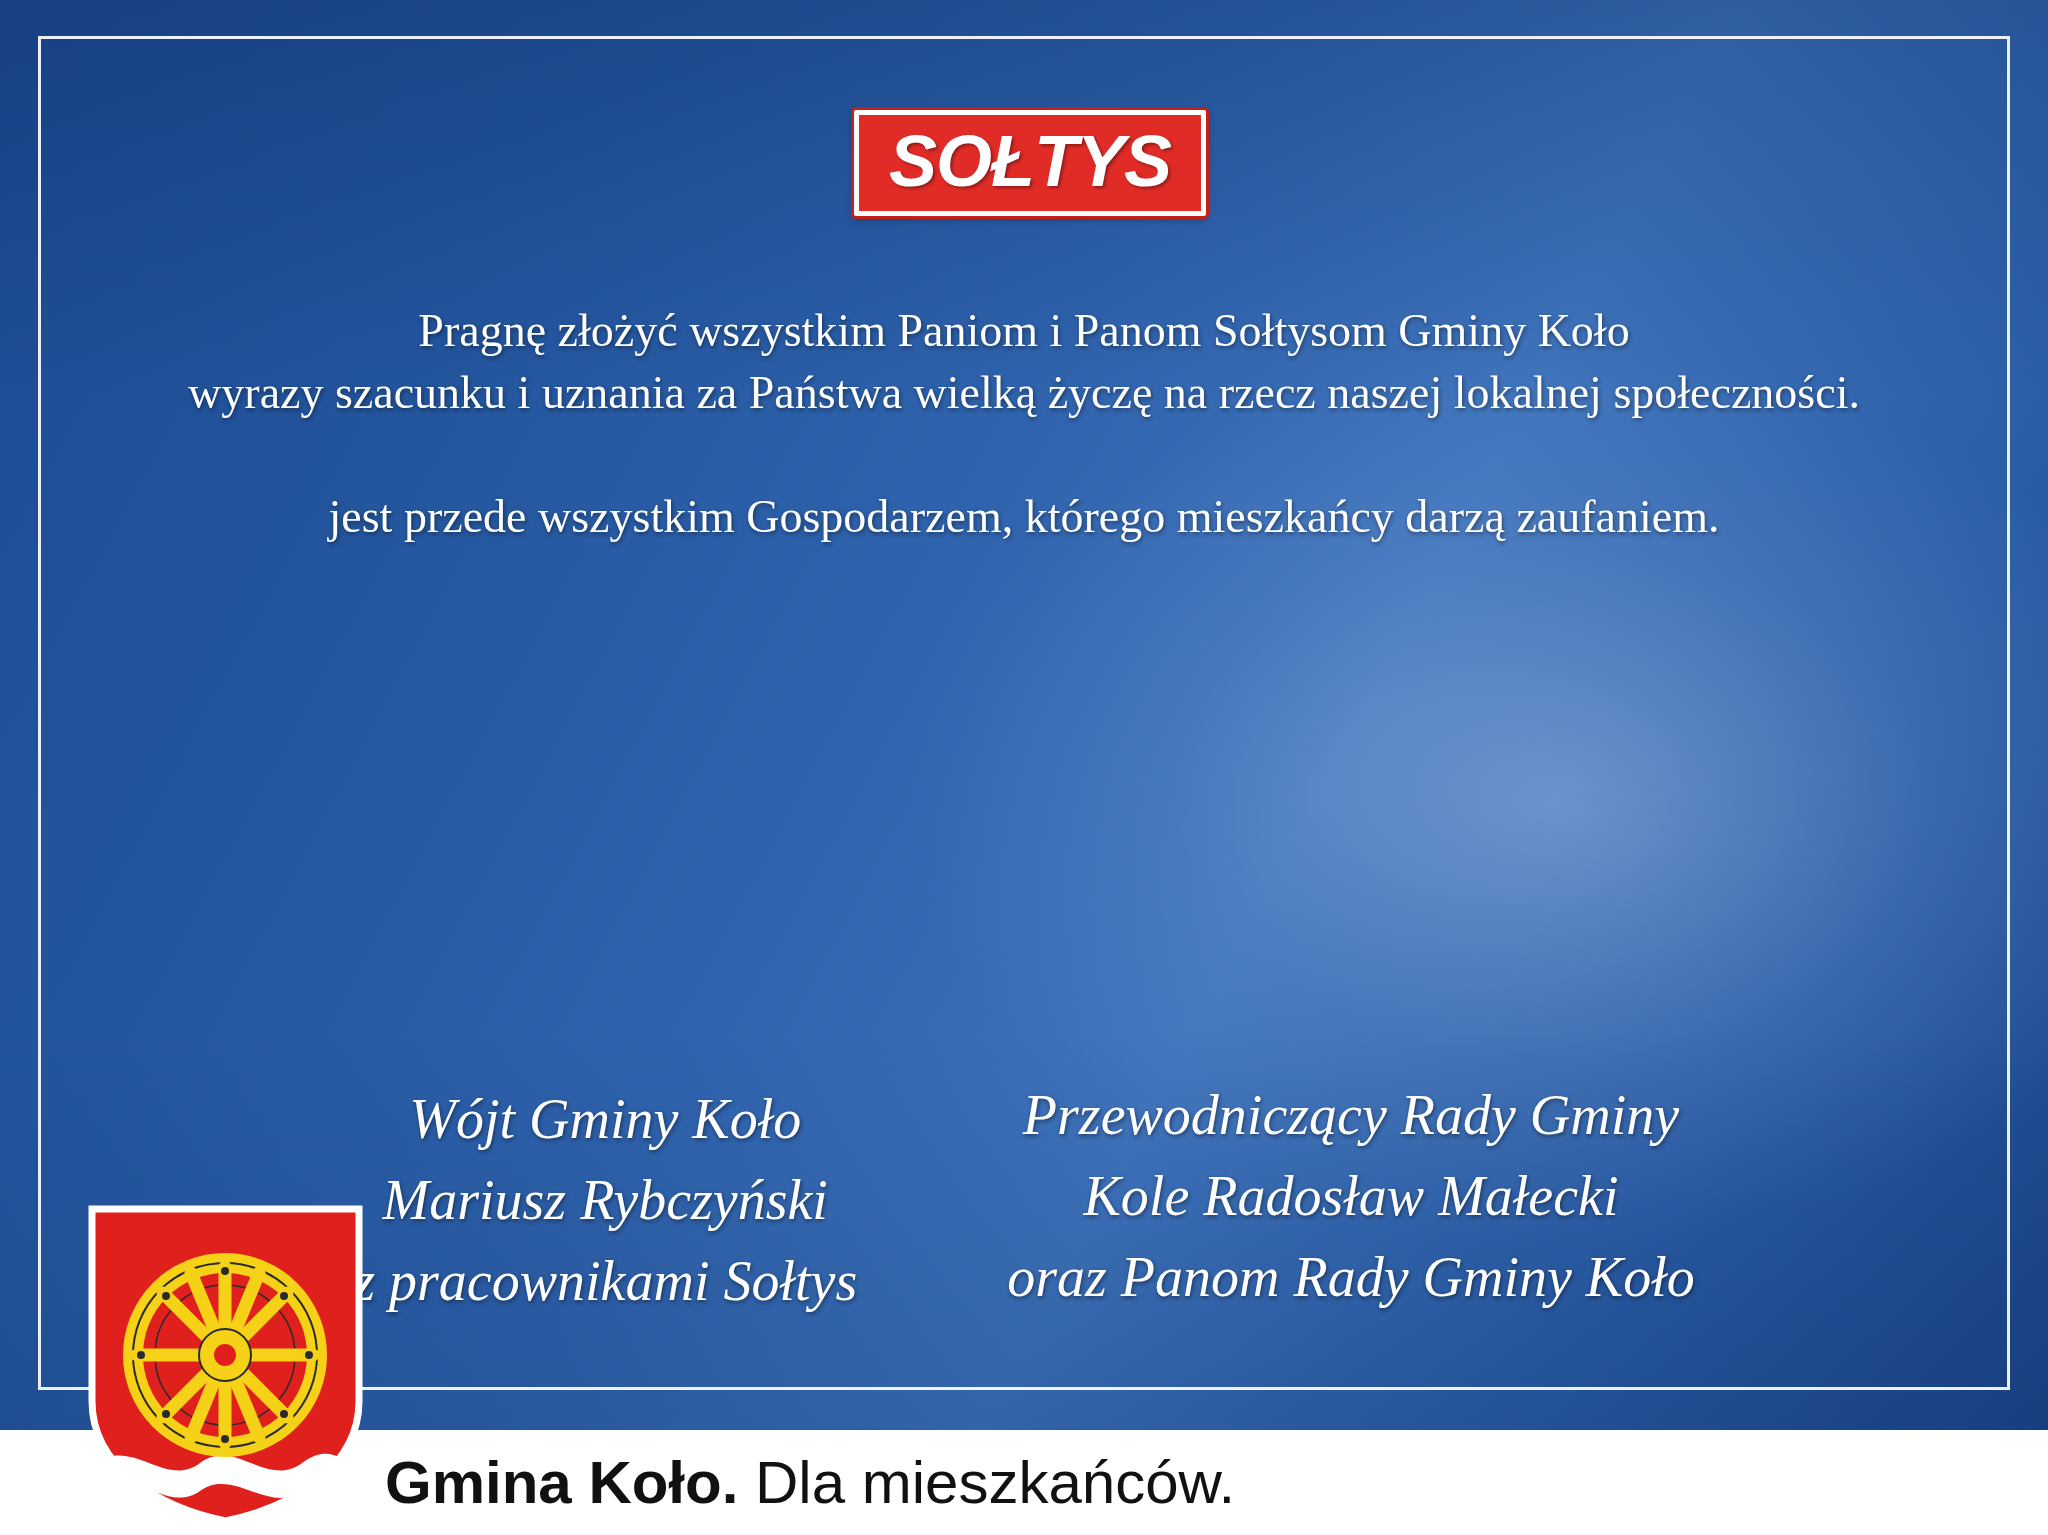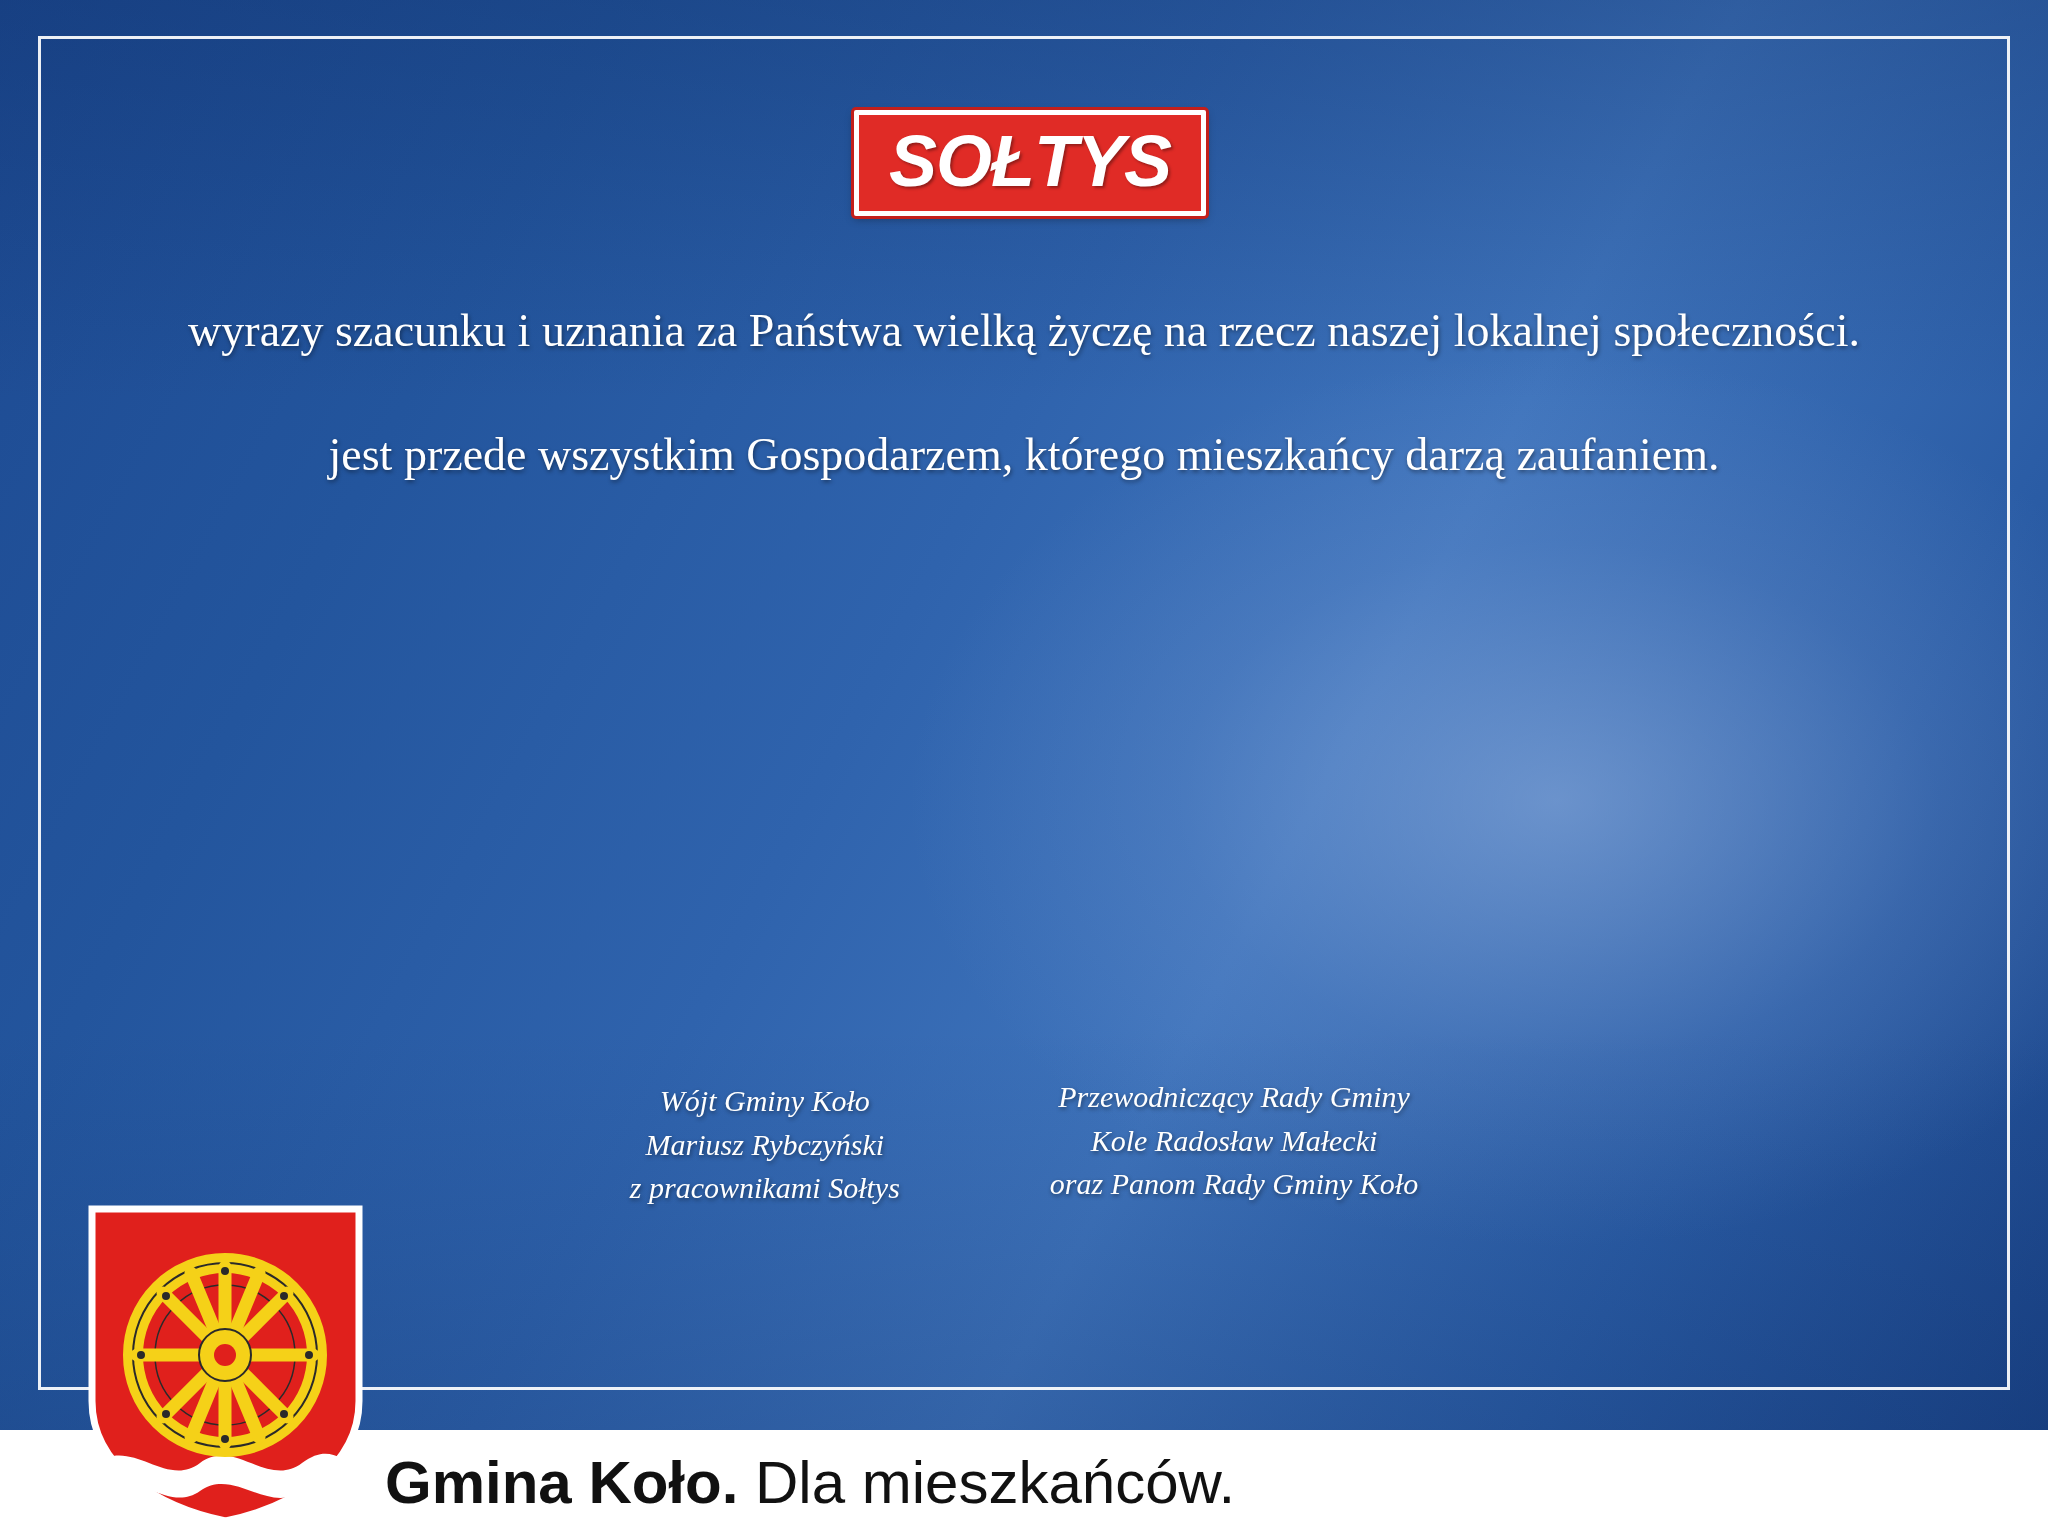--- a/index.html
+++ b/index.html
@@ -99,21 +99,21 @@
     left: 0;
     right: 0;
     top: 1075px;
     z-index: 3;
     display: flex;
     justify-content: center;
     gap: 150px;
     color: #ffffff;
     font-family: "Liberation Serif", serif;
     font-style: italic;
-    font-size: 30px;
+    font-size: 56px;
     line-height: 1.45;
     text-shadow: 1px 2px 4px rgba(0,0,0,0.45);
   }
   .sig-col { text-align: center; }
   .sig-col .line { display: block; white-space: nowrap; }
   .sig-col.left { padding-top: 4px; }
 
   
   .footer {
     position: absolute;
@@ -154,20 +154,21 @@
   <div class="poster-frame"></div>
 
   <div class="badge-wrap">
     <div class="badge">
       <div class="badge-text">SOŁTYS</div>
     </div>
   </div>
 
   <div class="body-text">
     <p class="para">
+      <span class="line">Pragnę złożyć wszystkim Paniom i Panom Sołtysom Gminy Koło</span>
       <span class="line">wyrazy szacunku i uznania za Państwa wielką życzę na rzecz naszej lokalnej społeczności.</span>
     </p>
     <p class="para">
       <span class="line">jest przede wszystkim Gospodarzem, którego mieszkańcy darzą zaufaniem.</span>
     </p>
   </div>
 
   <div class="signatures">
     <div class="sig-col left">
       <span class="line">Wójt Gminy Koło</span>

